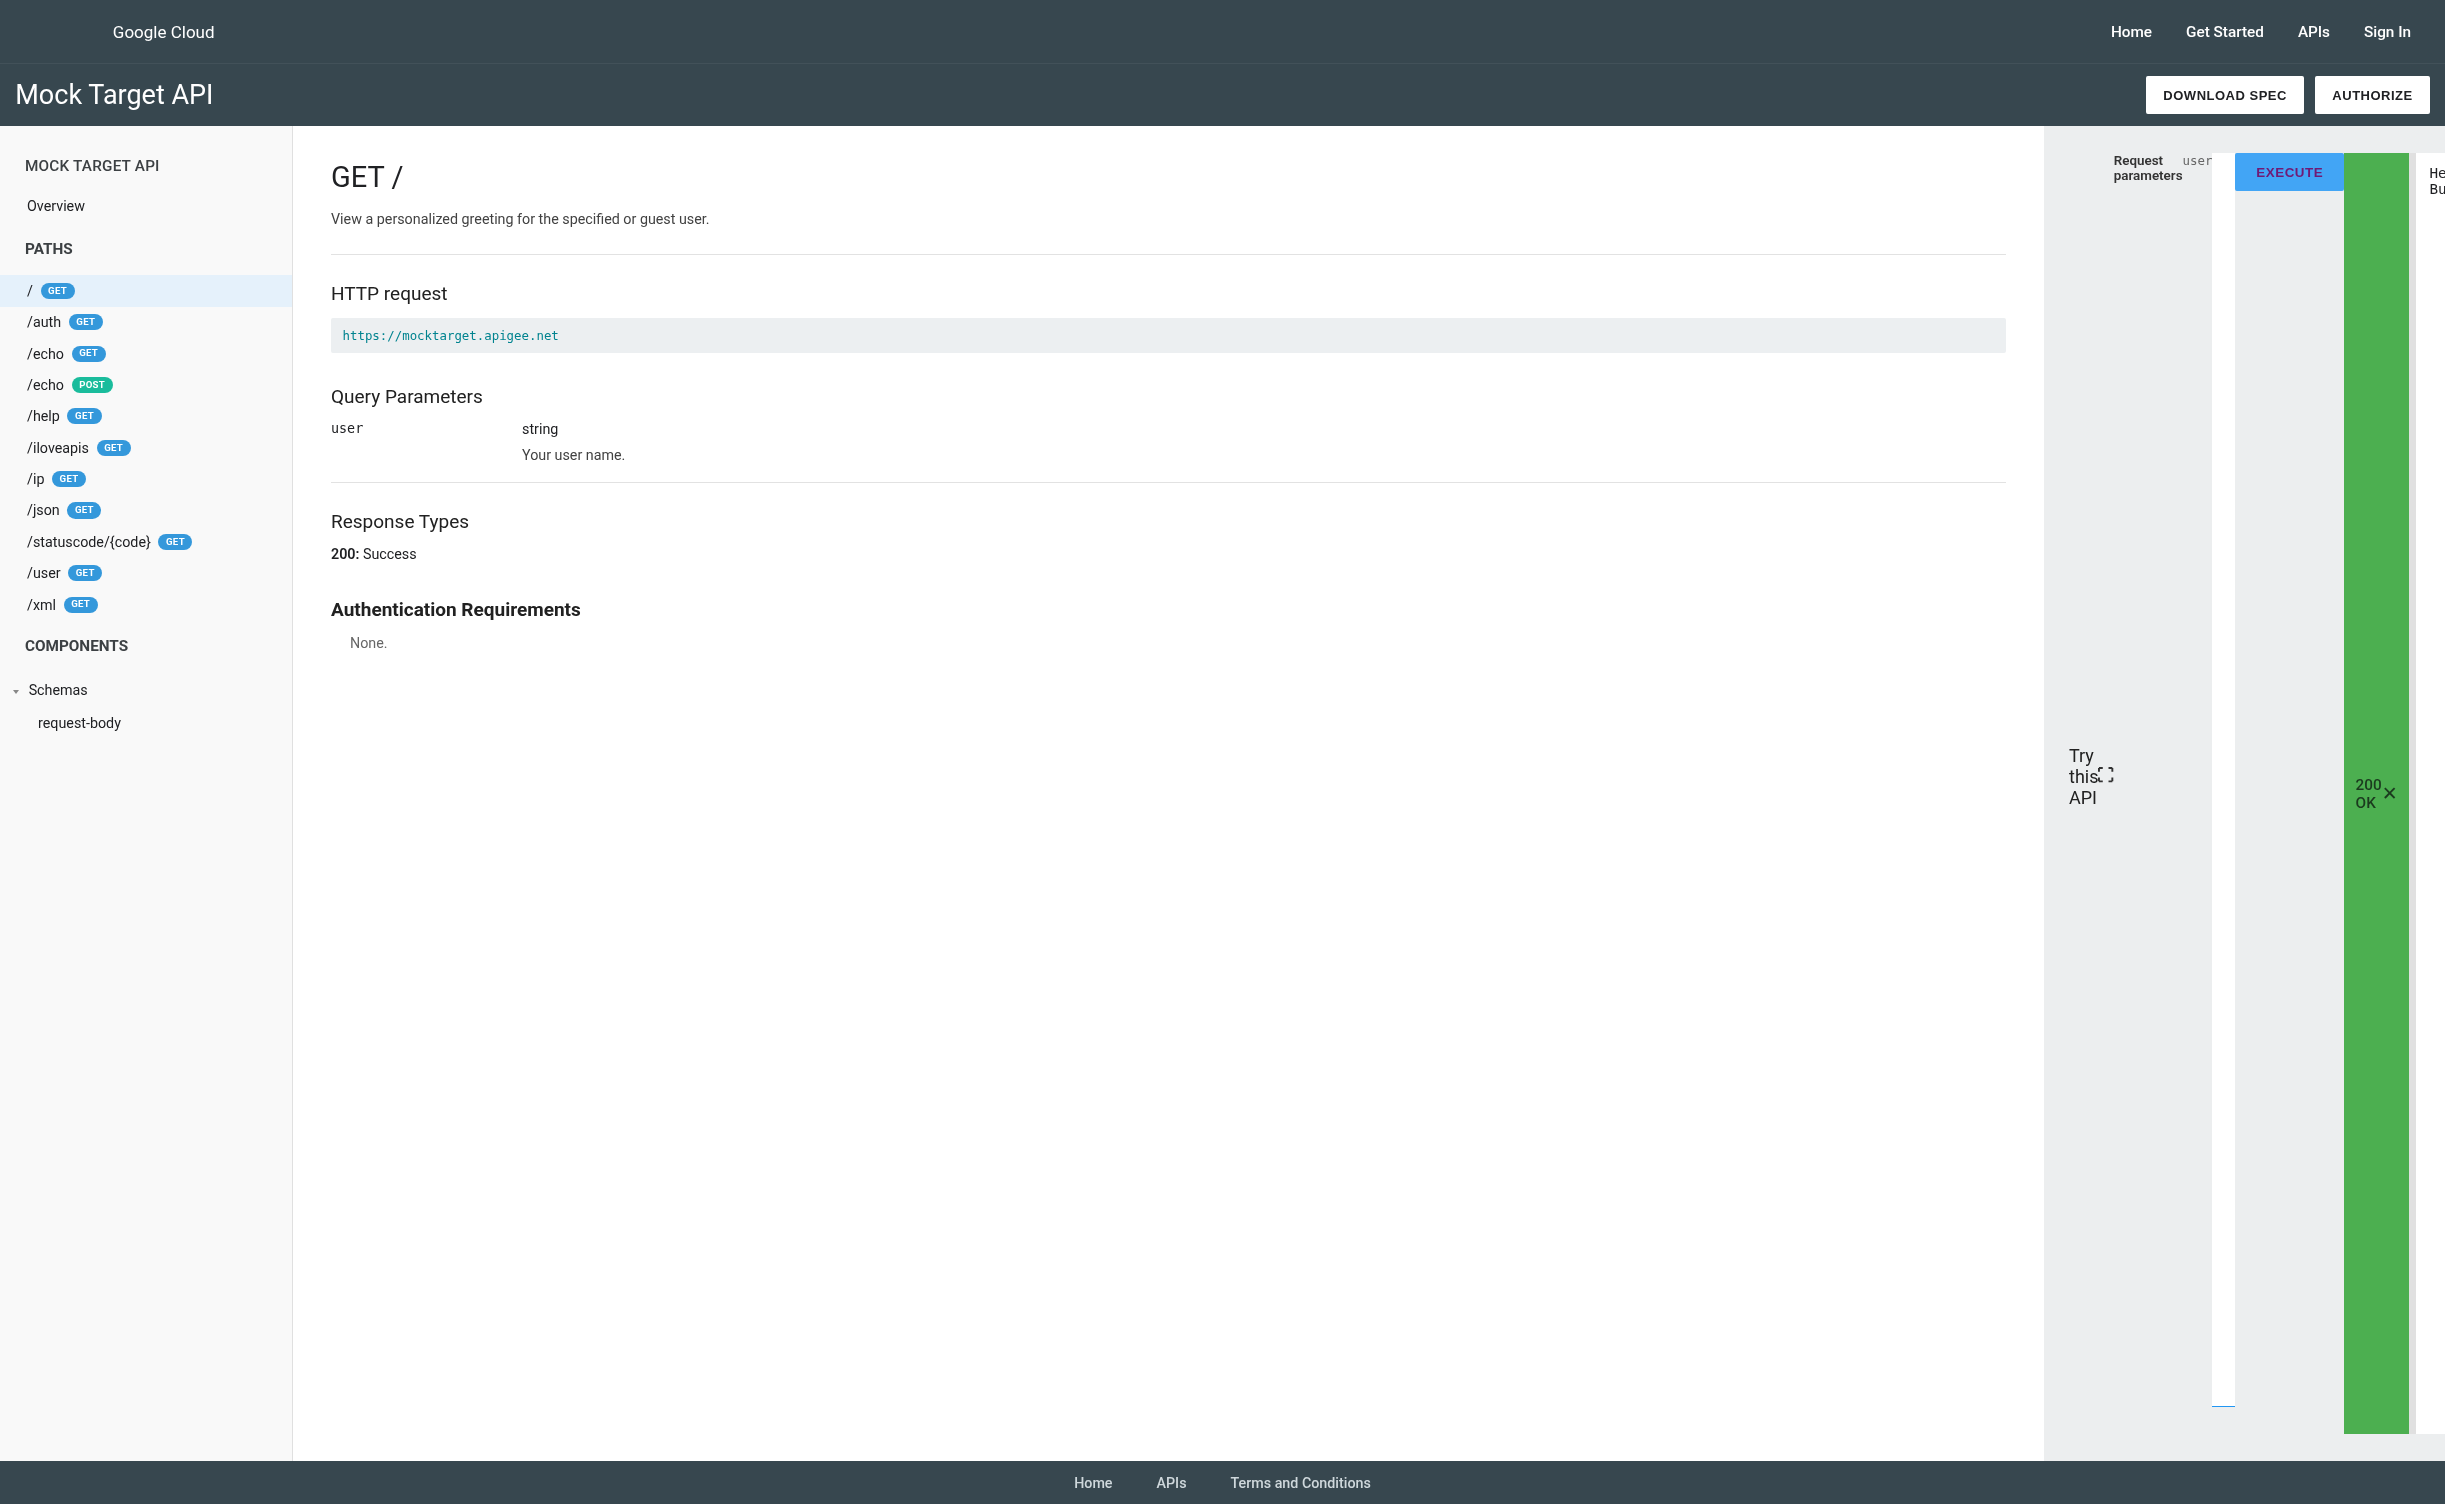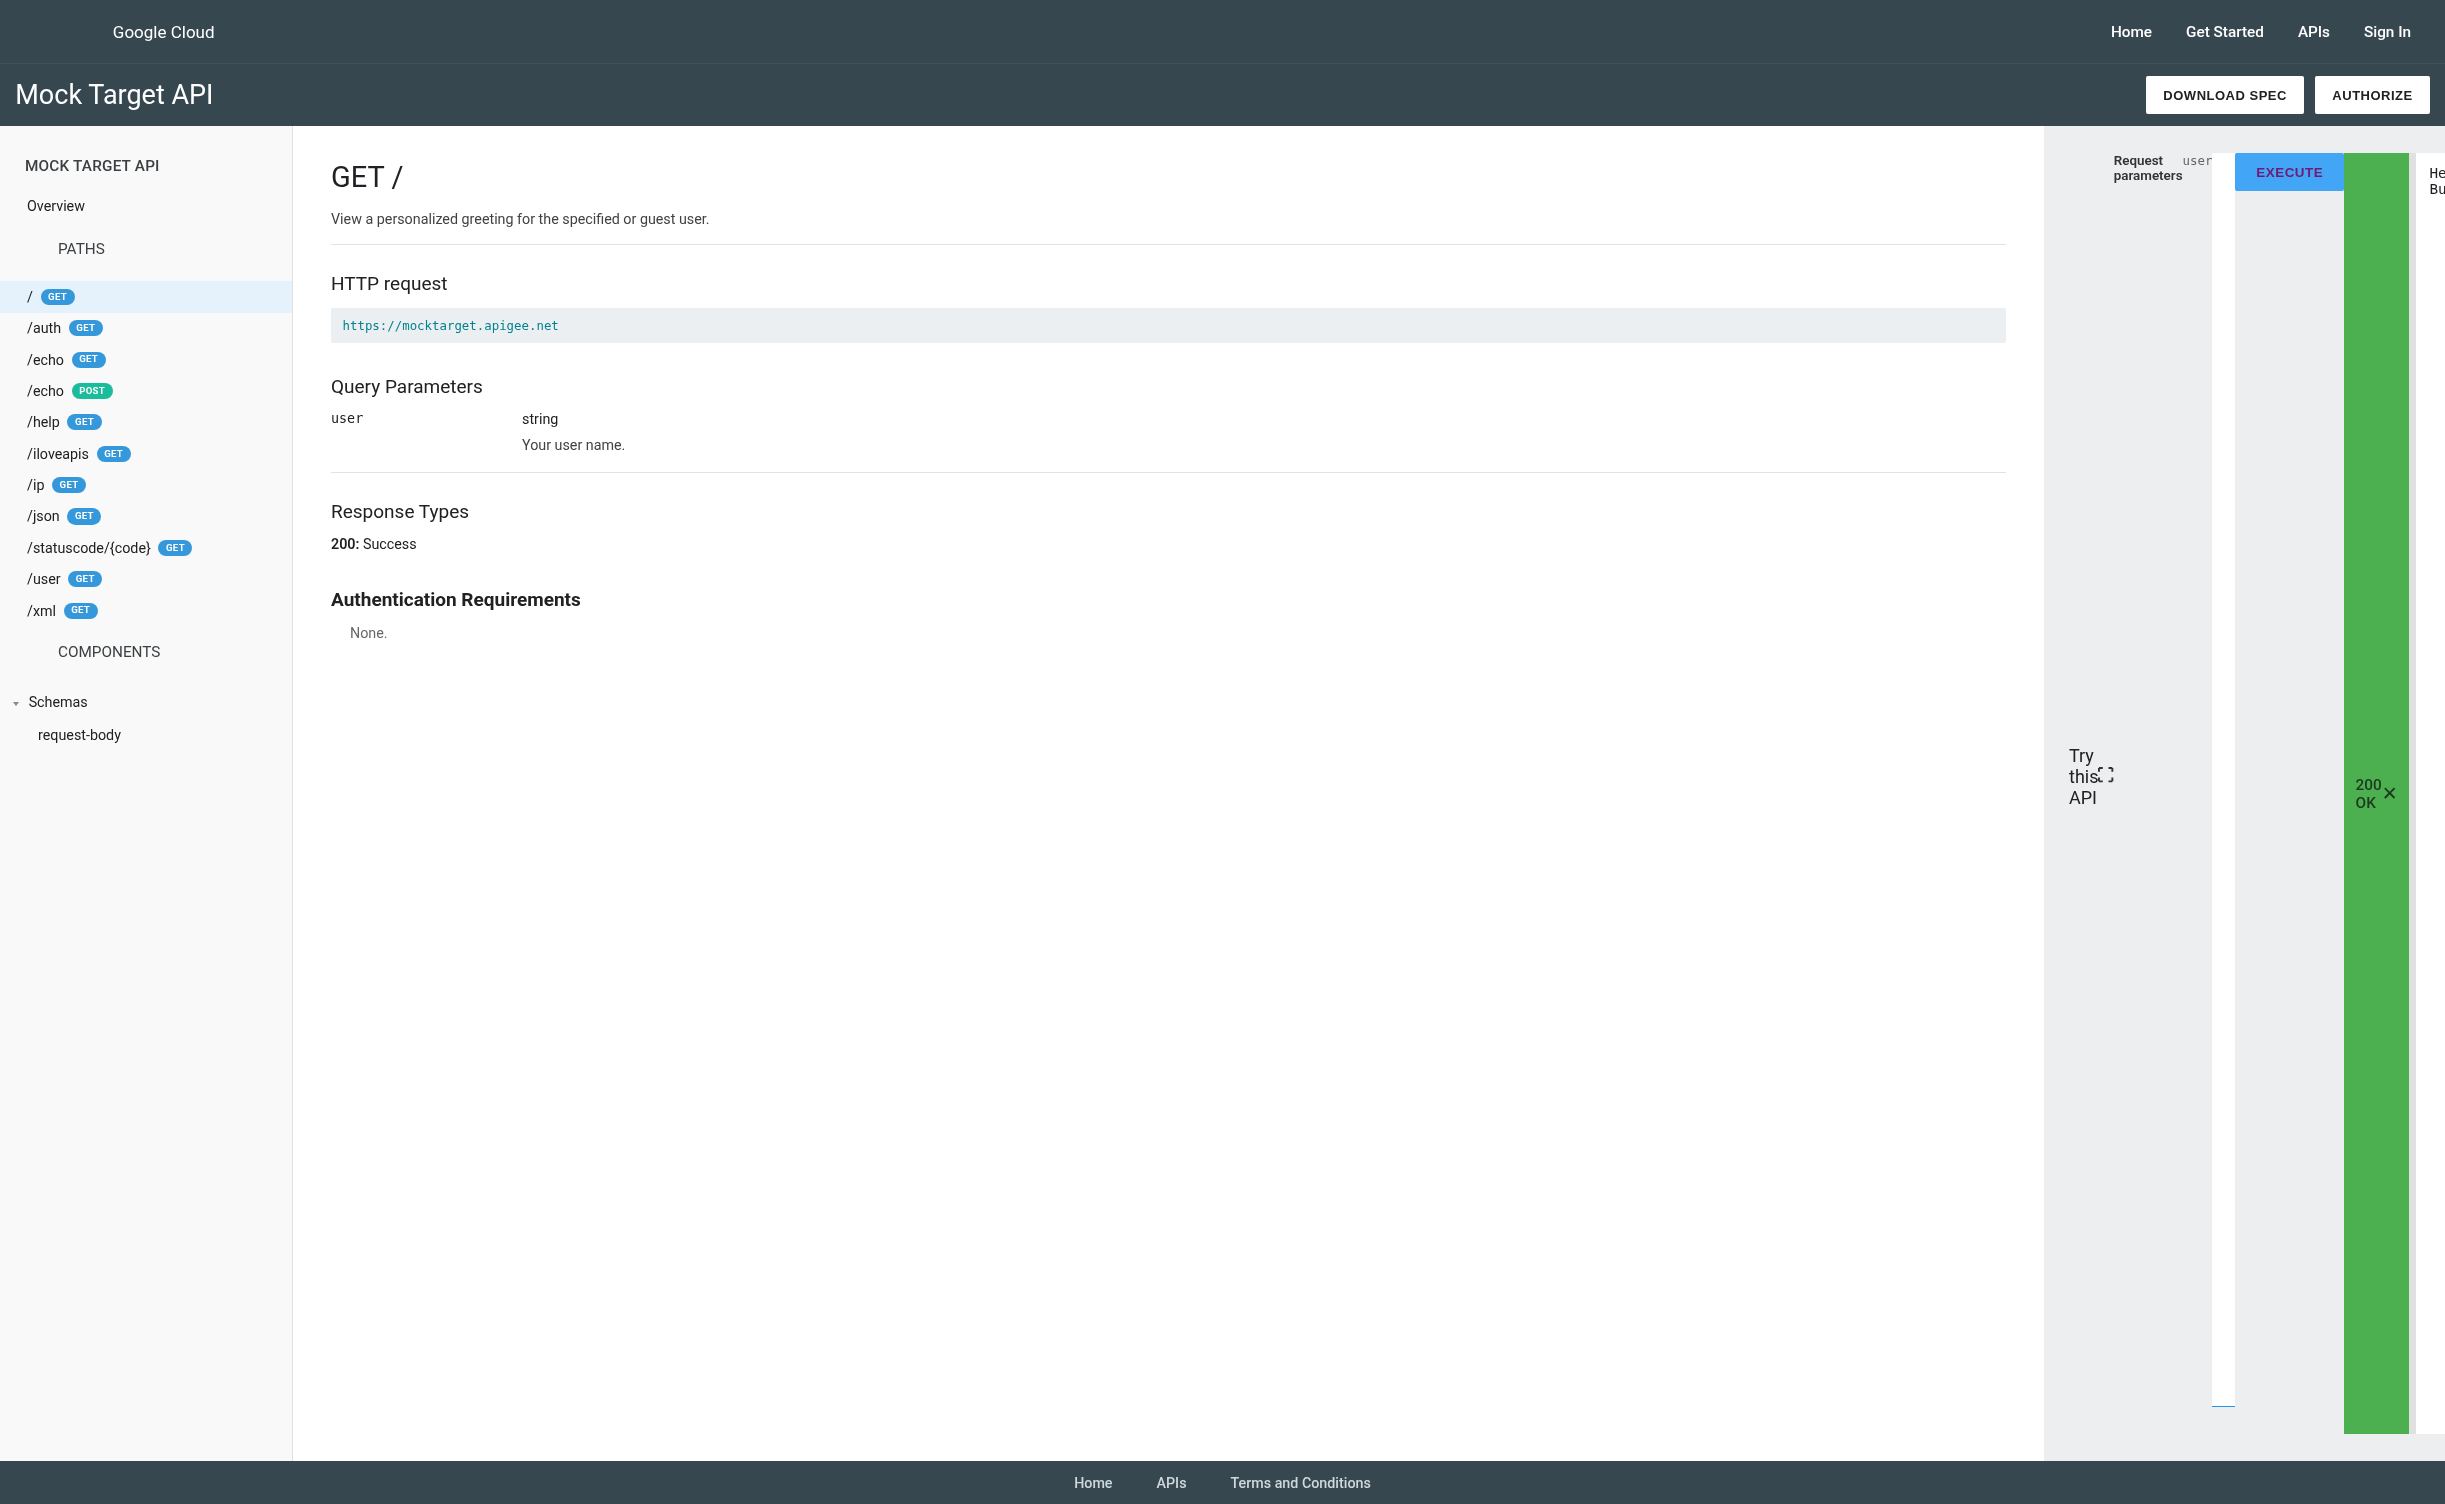--- a/index.html
+++ b/index.html
@@ -97,24 +97,23 @@
   }
   .side-item {
     display: block;
     padding: 9.6px 27px;
     font-size: 14.3px;
     color: #202124;
     cursor: pointer;
   }
   .side-heading2 {
     font-size: 15.3px;
-    font-weight: 400;
+    font-weight: 700;
     color: #3c4043;
-    padding: 17px 25px 23px;
-    margin-left: 33px;
+    padding: 17px 25px 17px;
   }
   .path-item {
     display: flex;
     align-items: center;
     gap: 7.6px;
     padding: 7.6px 27px;
     font-size: 14.3px;
     cursor: pointer;
   }
   .path-item.selected {
@@ -145,21 +144,21 @@
   }
   .schema-item { padding: 7.6px 38px; font-size: 14.3px; cursor: pointer; }
 
   
   .content {
     flex: 1;
     padding: 34px 38px;
     overflow-y: auto;
   }
   .h1 { font-size: 29px; font-weight: 400; margin-bottom: 17px; }
-  .desc { font-size: 14.3px; color: #424242; margin-bottom: 17px; }
+  .desc { font-size: 14.3px; color: #424242; margin-bottom: 27px; }
   .divider { border: none; border-top: 1px solid #e2e2e2; margin: 0 0 27px; }
   .h2 { font-size: 19px; font-weight: 400; margin-bottom: 13.4px; color: #212121; }
   .codebox {
     background: #eceff1;
     border-radius: 1.9px;
     padding: 9.6px 11.5px;
     font-family: "SFMono-Regular", Consolas, monospace;
     font-size: 12.4px;
     color: #00838f;
     margin-bottom: 32.5px;

